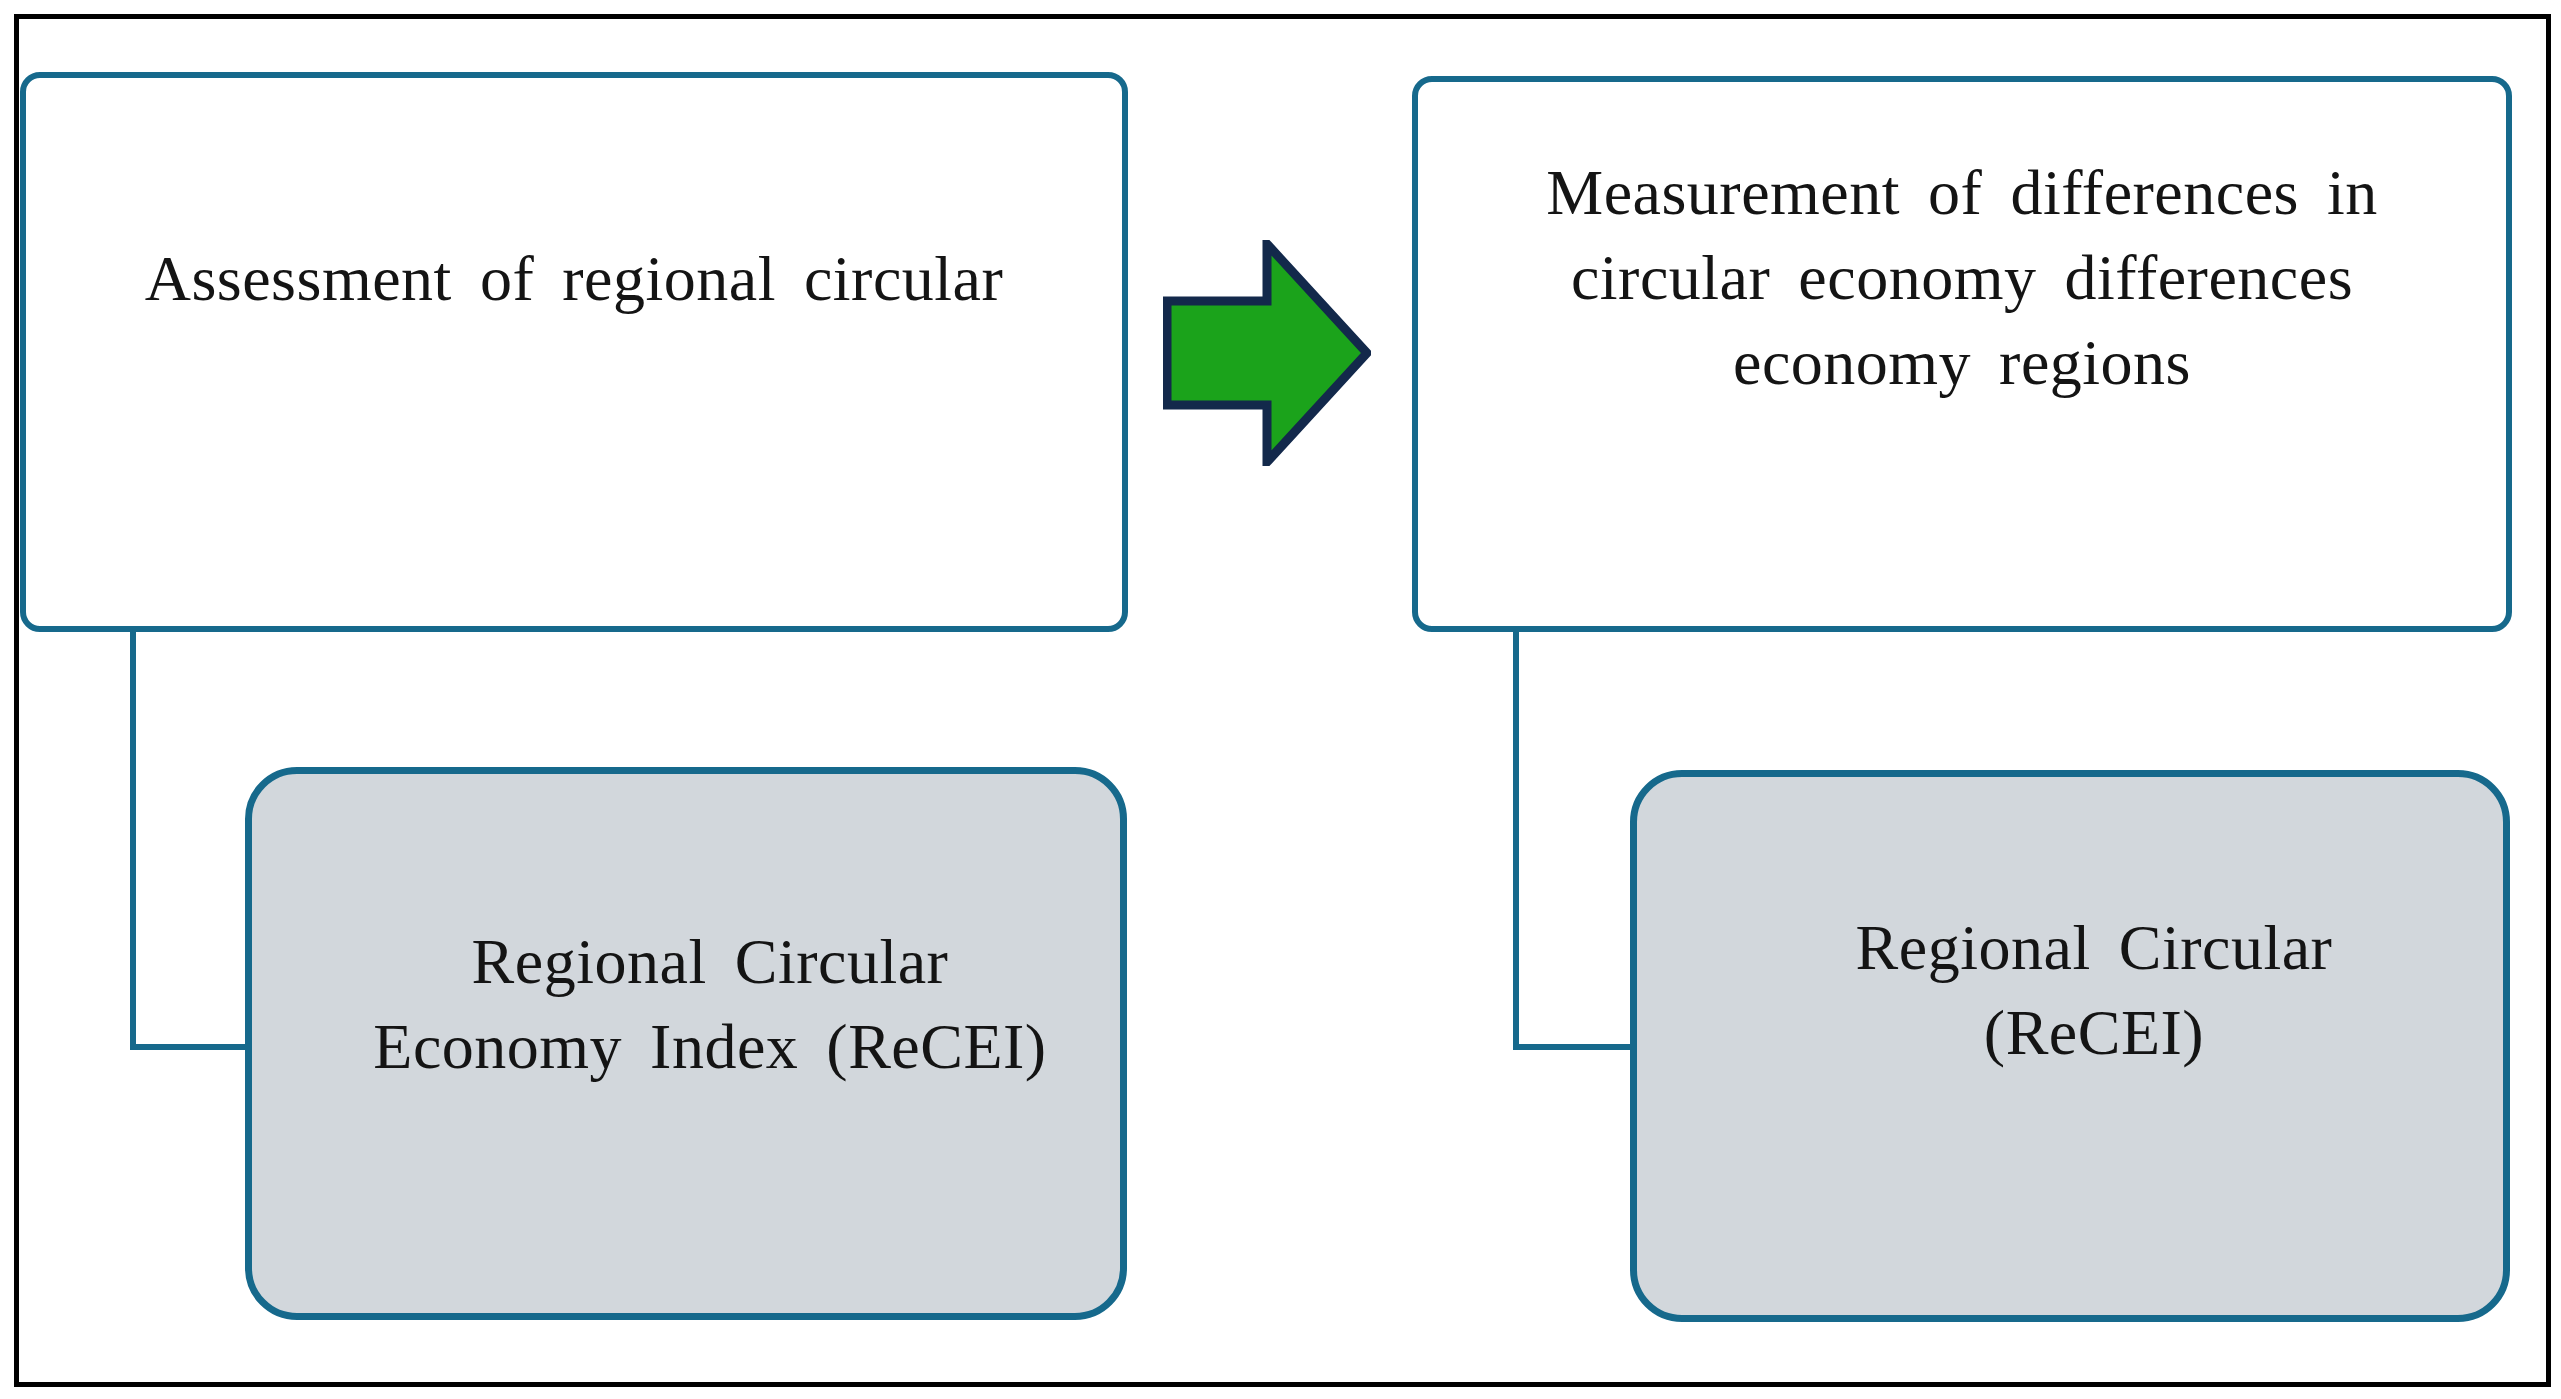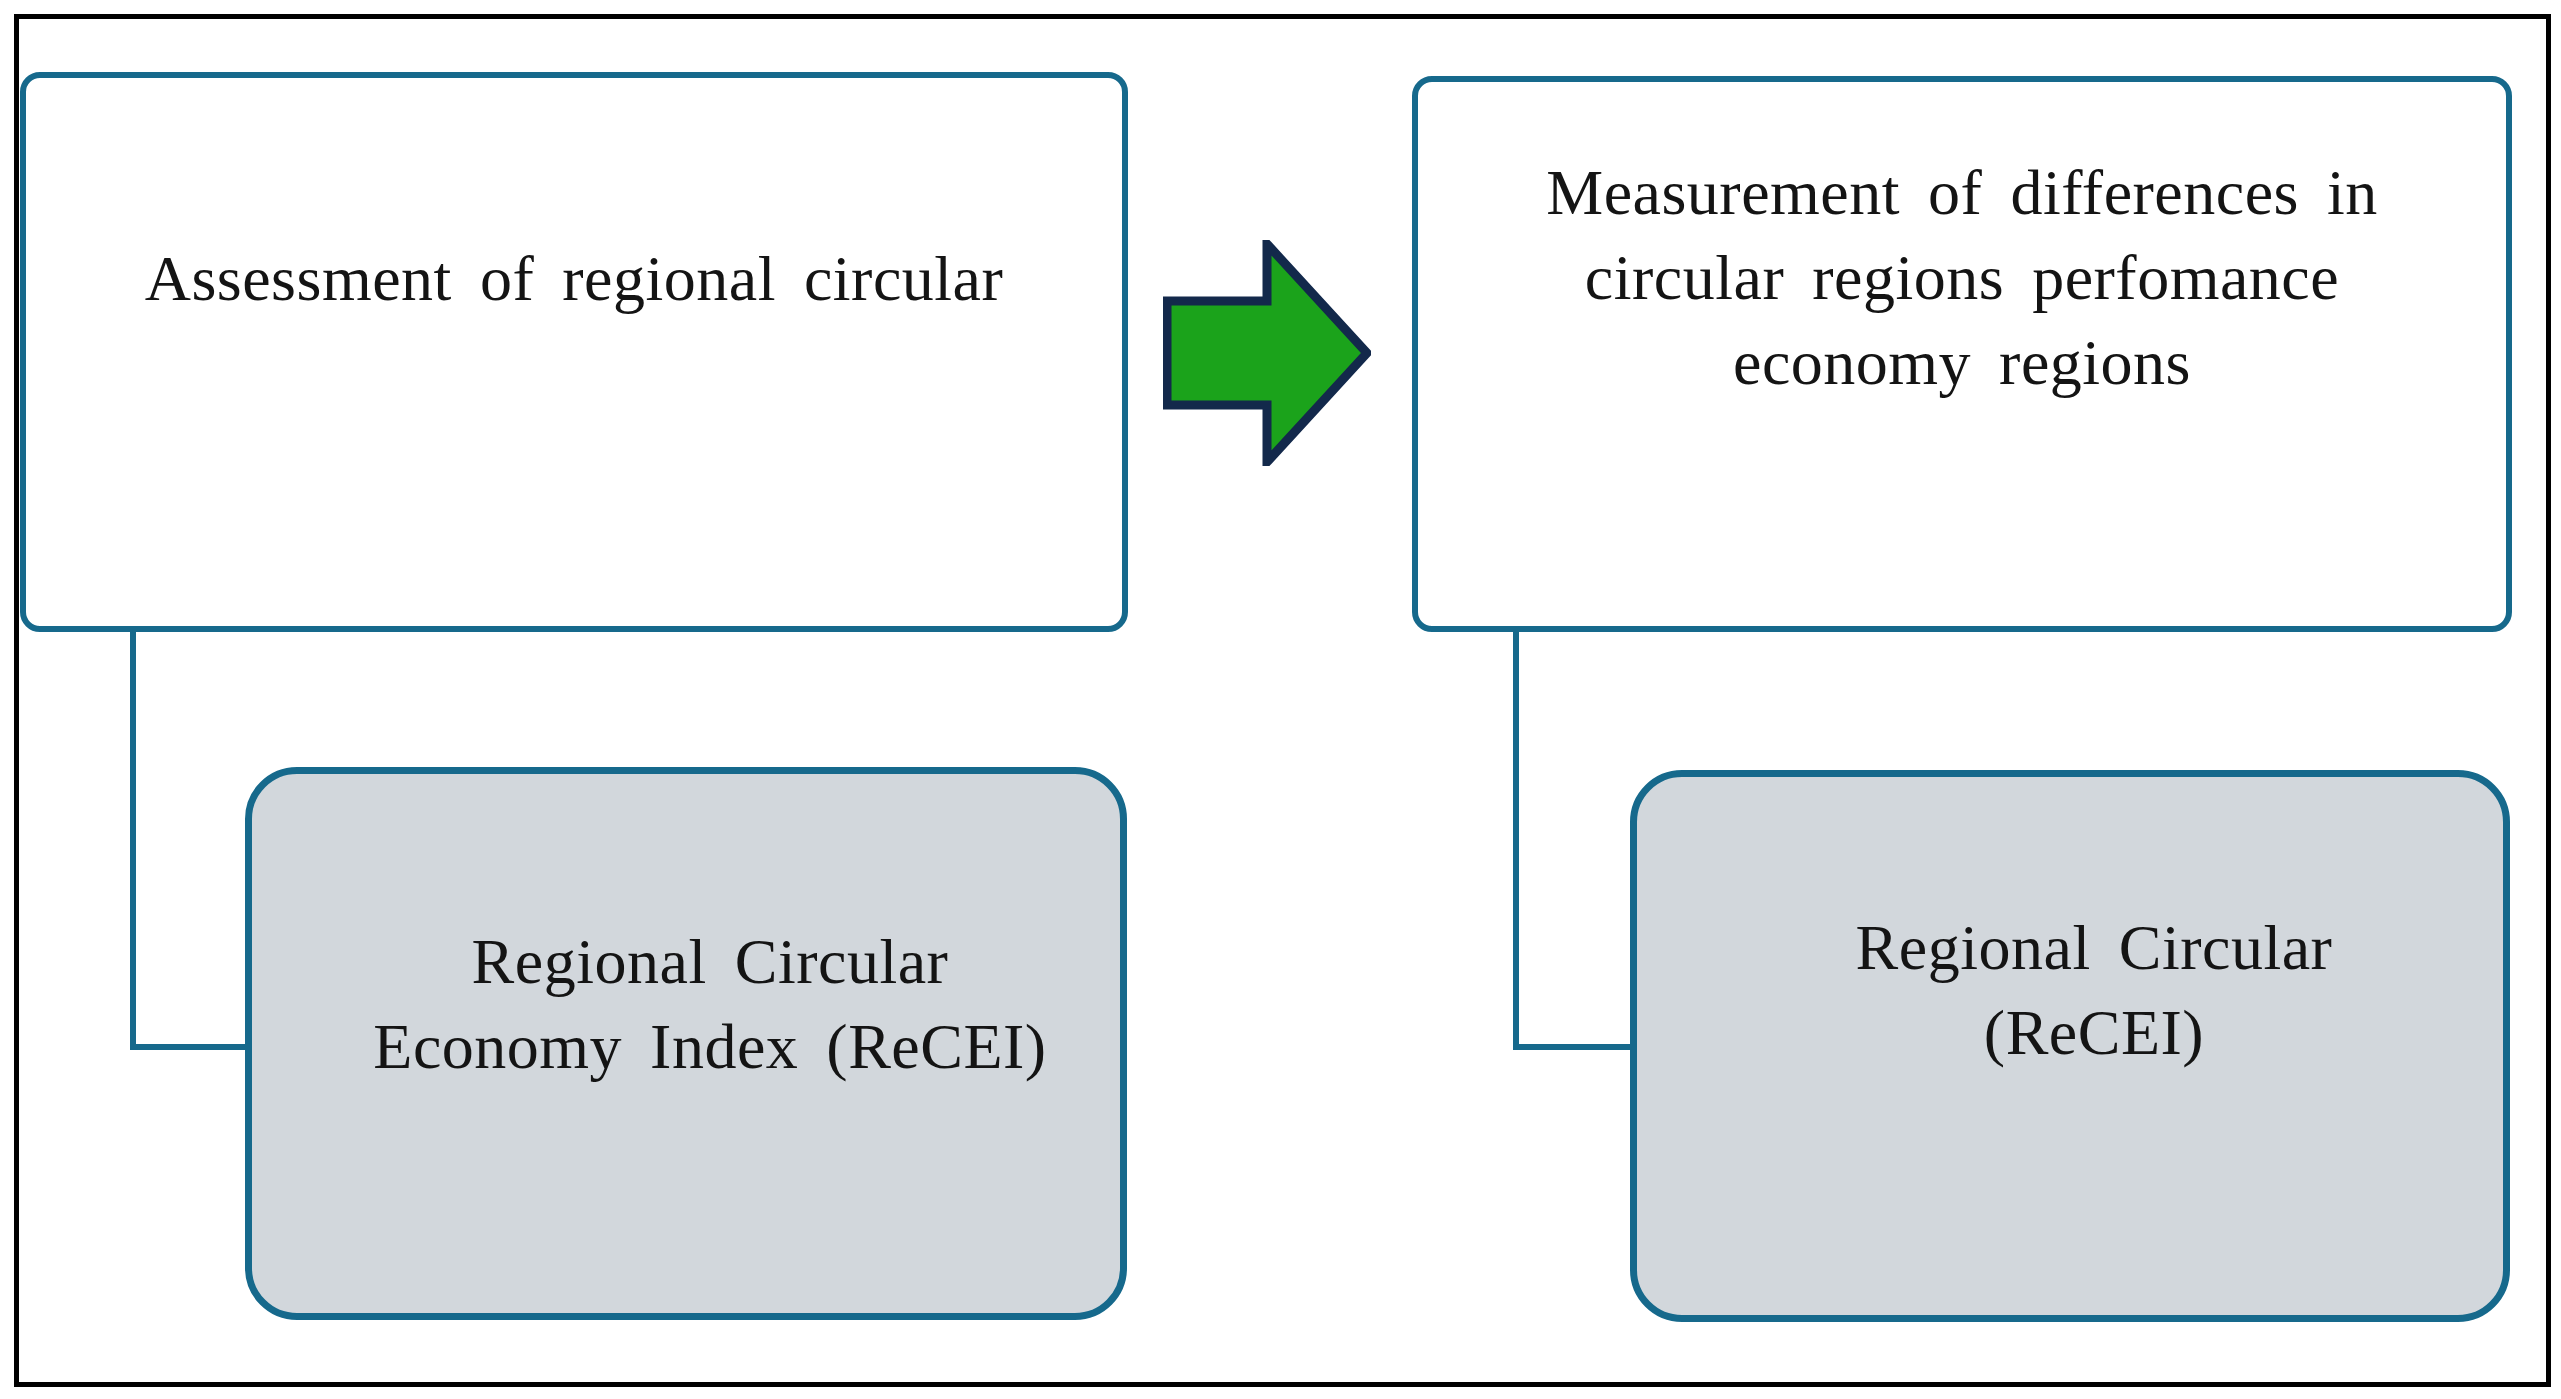--- a/index.html
+++ b/index.html
@@ -55,21 +55,21 @@
 <div class="canvas">
 
   <div class="frame"></div>
 
   <div class="box white" id="assessment-box">
     <div class="box-line">Assessment of regional circular</div>
   </div>
 
   <div class="box white" id="measurement-box">
     <div class="box-line">Measurement of differences in</div>
-    <div class="box-line">circular regions perfomance</div>
+    <div class="box-line">circular economy differences</div>
     <div class="box-line">economy regions</div>
   </div>
 
   <svg id="flow-arrow" viewBox="0 0 208 226" xmlns="http://www.w3.org/2000/svg">
     <polygon points="4,61 104,61 104,4 204,113 104,222 104,165 4,165" fill="#1ba31b" stroke="#13294b" stroke-width="9" stroke-linejoin="miter"></polygon>
   </svg>
 
   <div class="connector" id="left-connector-vertical"></div>
   <div class="connector" id="left-connector-horizontal"></div>
   <div class="connector" id="right-connector-vertical"></div>

